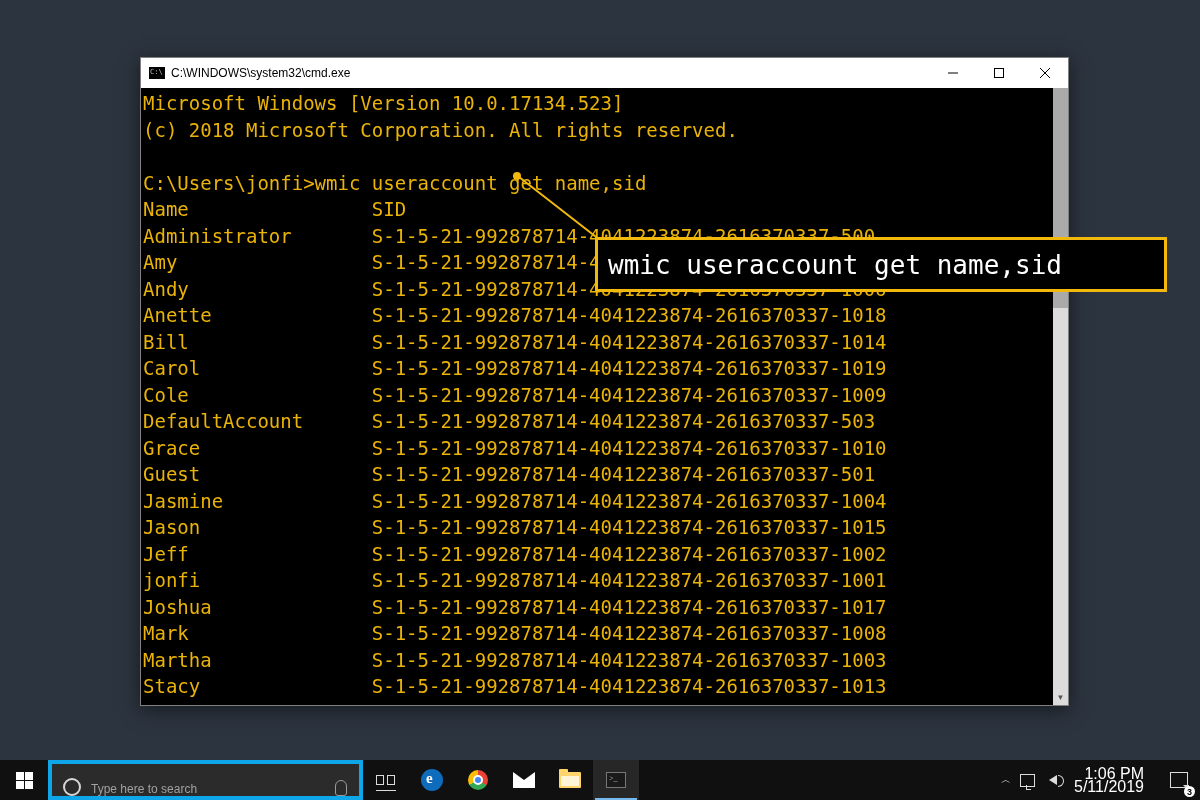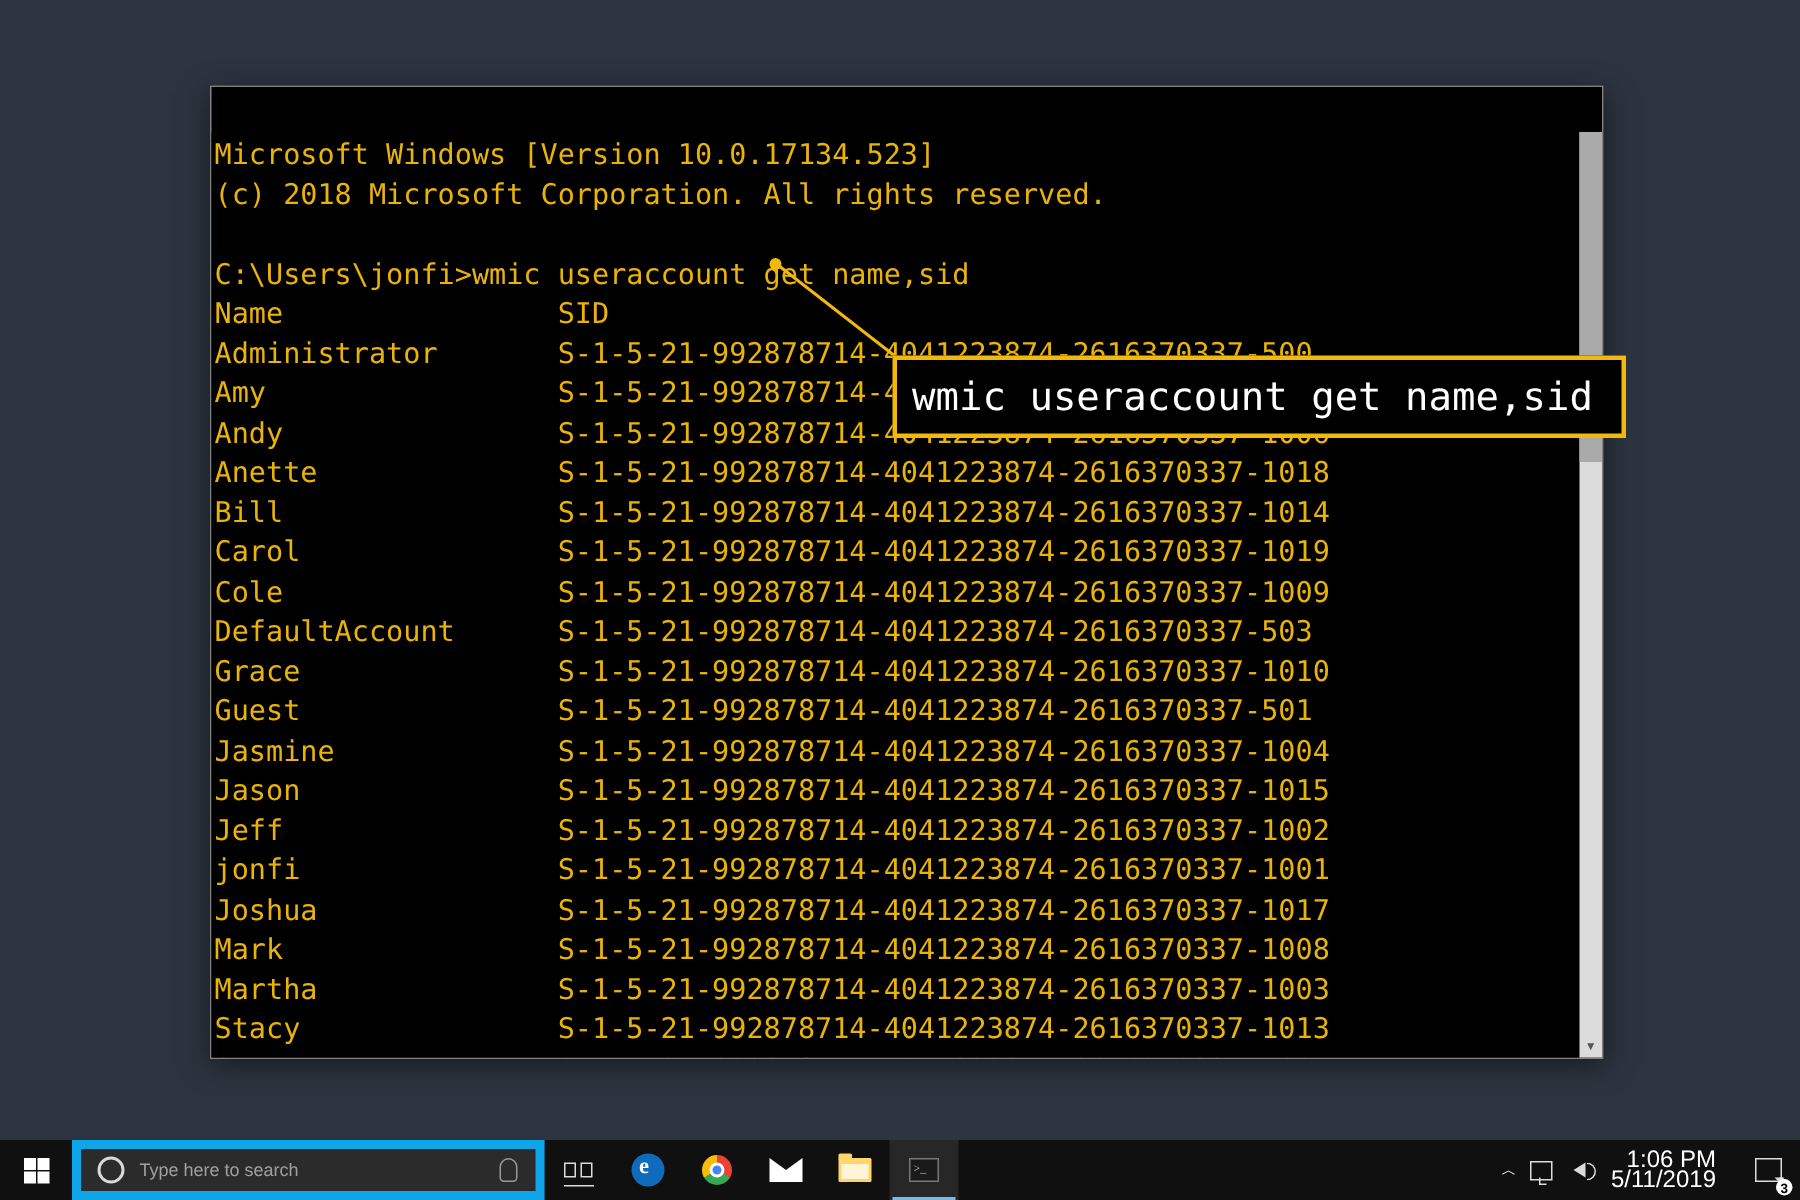--- a/index.html
+++ b/index.html
@@ -45,21 +45,21 @@
     position:absolute; left:0; right:0; top:0; height:220px; background:#aaaaaa;
   }
   .scrollbar .arrow {
     position:absolute; left:0; right:0; height:15px; display:flex;
     align-items:center; justify-content:center; font-size:8px; color:#555;
   }
   .scrollbar .arrow.up{ top:0; } .scrollbar .arrow.down{ bottom:0; }
 
   
   .callout {
-    position:absolute; left:595px; top:237px; width:489px; height:55px;
+    position:absolute; left:595px; top:237px; width:572px; height:55px;
     background:#000; border:3px solid #f2b90c; display:flex; align-items:center;
     color:#fff; font-family:Consolas,monospace; font-size:26px; padding-left:10px;
     font-weight:500;
   }
   .callout-line {
     position:absolute; left:560px; top:176px; width:1px; height:1px;
   }
   .callout-line svg { position:absolute; left:-45px; top:-6px; overflow:visible; }
 
   
@@ -68,23 +68,23 @@
     background:#101010; display:flex; align-items:stretch; color:#fff;
     font-size:12px;
   }
   .taskbar .start {
     width:48px; display:flex; align-items:center; justify-content:center;
   }
   .taskbar .start .winlogo { width:17px; height:17px; display:grid;
     grid-template-columns:1fr 1fr; grid-template-rows:1fr 1fr; gap:1px; }
   .taskbar .start .winlogo span{ background:#fff; }
   .taskbar .search {
-    width:315px; background:#2b2b2b; display:flex; align-items:center;
+    width:315px; background:#2b2b2b; display:flex; align-items:flex-end;
     color:#a0a0a0; gap:10px; padding-left:11px; position:relative;
-    border:6px solid #0ea5e9;
+    border:4px solid #0ea5e9;
   }
   .taskbar .search .cortana {
     width:18px; height:18px; border:2px solid #d8d8d8; border-radius:50%;
   }
   .taskbar .search .mic {
     position:absolute; right:12px; width:12px; height:16px; border:1.5px solid #9a9a9a;
     border-radius:6px 6px 3px 3px;
   }
   .taskbar .tb-icon {
     width:46px; display:flex; align-items:center; justify-content:center;
@@ -140,20 +140,41 @@
   .taskview-icon .c{left:0;right:0;bottom:-3px;height:1.5px;}
   .net-icon{width:15px;height:13px;border:1.5px solid #dcdcdc;position:relative;}
   .net-icon::after{content:"";position:absolute;left:5px;bottom:-4px;width:4px;height:4px;border-left:1.5px solid #dcdcdc;border-bottom:1.5px solid #dcdcdc;}
   .vol-icon{width:0;height:0;border:5px solid transparent;border-right:8px solid #dcdcdc;position:relative;}
   .vol-icon::after{content:"";position:absolute;left:9px;top:-5px;width:5px;height:10px;border:1.5px solid #dcdcdc;border-left:none;border-radius:0 10px 10px 0;}
 </style>
 </head>
 <body>
 
 <div class="window">
+  <div class="titlebar">
+    <div class="app-icon"></div>
+    <div class="title">C:\WINDOWS\system32\cmd.exe</div>
+    <div class="spacer"></div>
+    <div class="ctl">
+      <svg viewBox="0 0 10 10">
+          <line x1="0" y1="5" x2="10" y2="5" stroke="#000" stroke-width="1"></line>
+        </svg>
+    </div>
+    <div class="ctl">
+      <svg viewBox="0 0 10 10">
+          <rect x="0.5" y="0.5" width="9" height="9" fill="none" stroke="#000" stroke-width="1"></rect>
+        </svg>
+    </div>
+    <div class="ctl close">
+      <svg viewBox="0 0 10 10">
+          <line x1="0" y1="0" x2="10" y2="10" stroke="#000" stroke-width="1"></line>
+          <line x1="10" y1="0" x2="0" y2="10" stroke="#000" stroke-width="1"></line>
+        </svg>
+    </div>
+  </div>
 
   <div class="console" id="console">Microsoft Windows [Version 10.0.17134.523]
 (c) 2018 Microsoft Corporation. All rights reserved.
 
 C:\Users\jonfi&gt;wmic useraccount get name,sid
 Name                SID
 Administrator       S-1-5-21-992878714-4041223874-2616370337-500
 Amy                 S-1-5-21-992878714-4041223874-2616370337-1016
 Andy                S-1-5-21-992878714-4041223874-2616370337-1006
 Anette              S-1-5-21-992878714-4041223874-2616370337-1018

